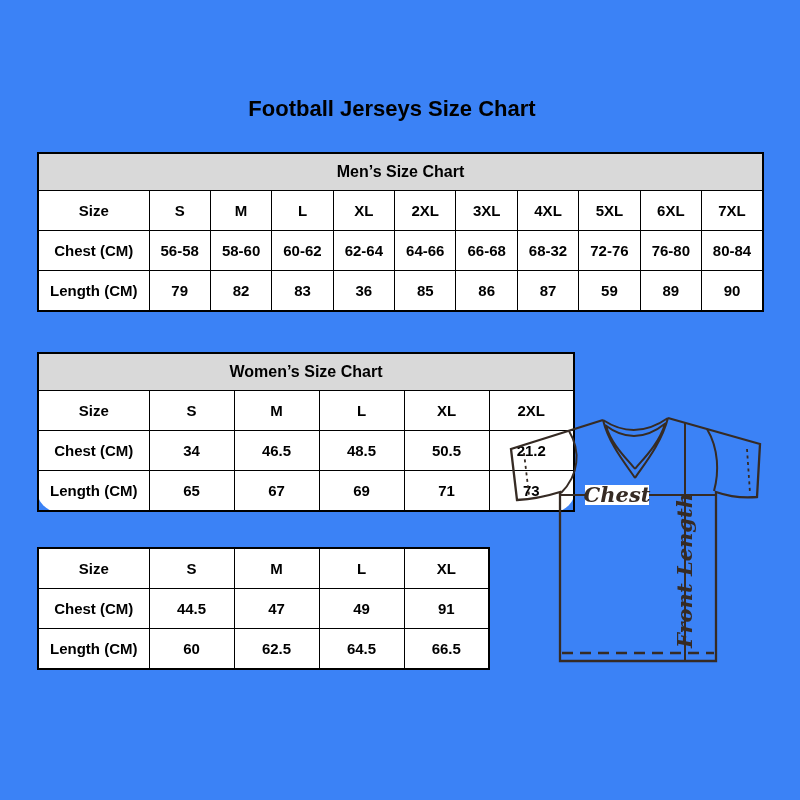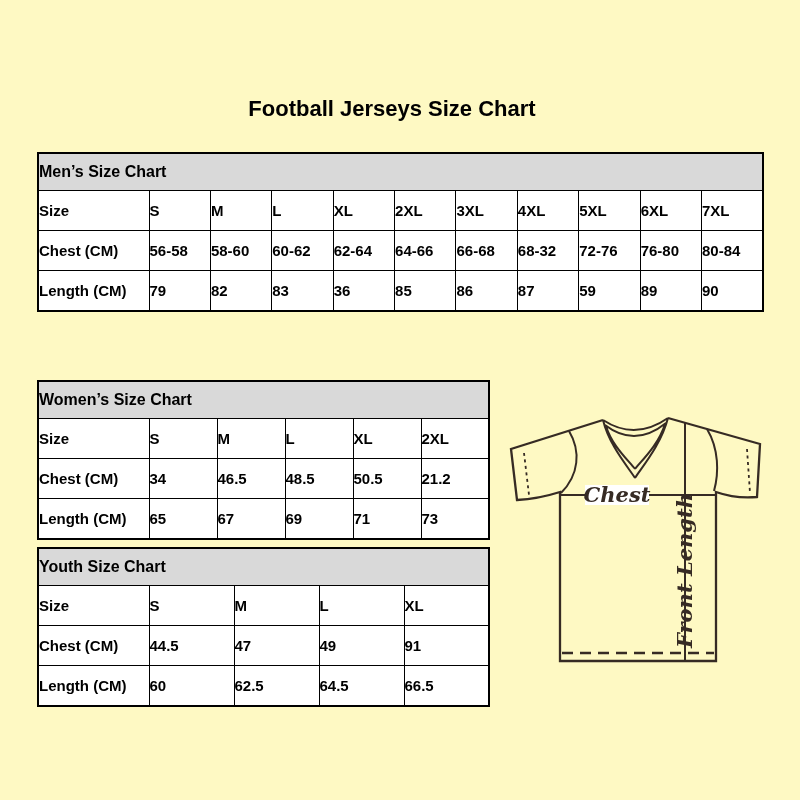--- a/index.html
+++ b/index.html
@@ -1,34 +1,34 @@
 <!DOCTYPE html>
 <html><head>
 <meta charset="utf-8">
 <style>
   html,body{margin:0;padding:0;background:#ffffff;}
   .canvas{
-    position:relative;width:800px;height:800px;background:#fef9c3;overflow:hidden;
+    position:relative;width:800px;height:800px;background:#3b82f6;overflow:hidden;
     font-family:"Liberation Sans",sans-serif;color:#000;
   }
   .page-title{
     position:absolute;top:96px;left:0;width:784px;text-align:center;
     font-size:22px;font-weight:bold;color:#000;
   }
   table.size-table{
     position:absolute;border-collapse:collapse;table-layout:fixed;
-    text-align:left;font-weight:bold;color:#000;background:#fff;
+    text-align:center;font-weight:bold;color:#000;background:#fff;
     border:2px solid #000;
   }
   table.size-table th,table.size-table td{border:1.4px solid #000;padding:0;}
   th.table-title{background:#d9d9d9;height:36px;font-size:16px;}
   table.size-table td{font-size:15px;height:39px;}
   .t-mens{left:37px;top:152px;width:727px;}
   .t-mens td{height:39px;}
-  .t-womens{left:37px;top:380px;width:453px;}
+  .t-womens{left:37px;top:352px;width:538px;border-radius:22px;}
   .t-youth{left:37px;top:547px;width:453px;}
   col.c-label{width:111px;}
   .jersey{position:absolute;left:505px;top:415px;}
 </style>
 </head>
 <body>
 
 <div class="canvas">
 
   <div class="page-title">Football Jerseys Size Chart</div>
@@ -135,23 +135,20 @@
 
   <table class="size-table t-youth">
     <colgroup>
       <col class="c-label">
         <col>
         <col>
         <col>
         <col>
     </colgroup>
     <tbody>
-        <tr>
-      <th class="table-title" colspan="5">Youth Size Chart</th>
-    </tr>
     <tr>
       <td>Size</td>
       <td>S</td>
       <td>M</td>
       <td>L</td>
       <td>XL</td>
     </tr>
     <tr>
       <td>Chest (CM)</td>
       <td>44.5</td>

